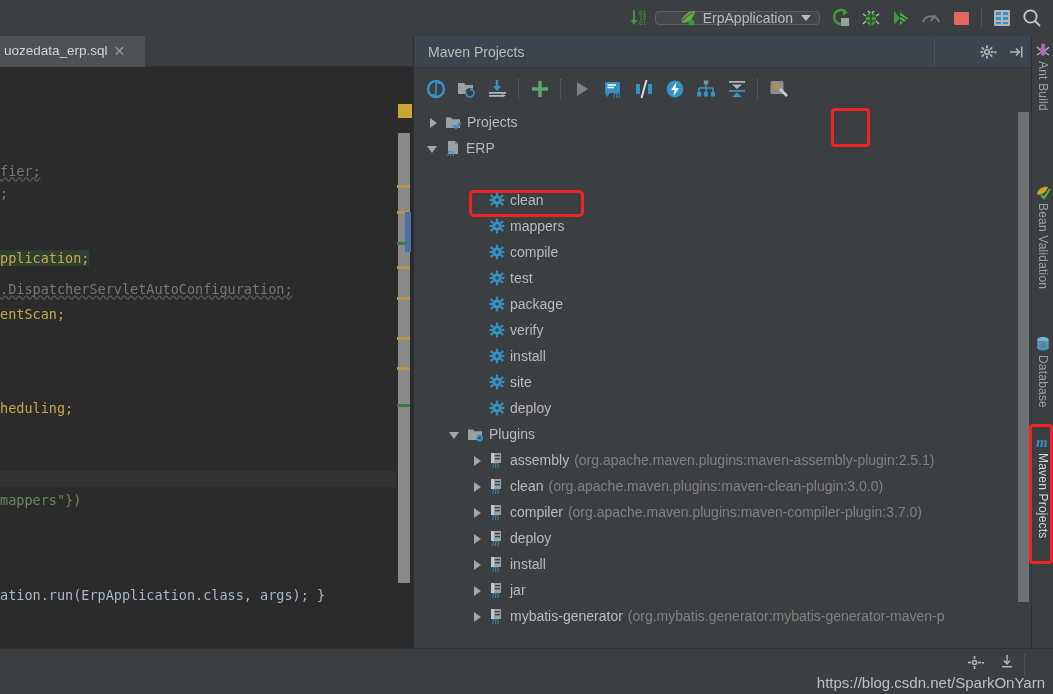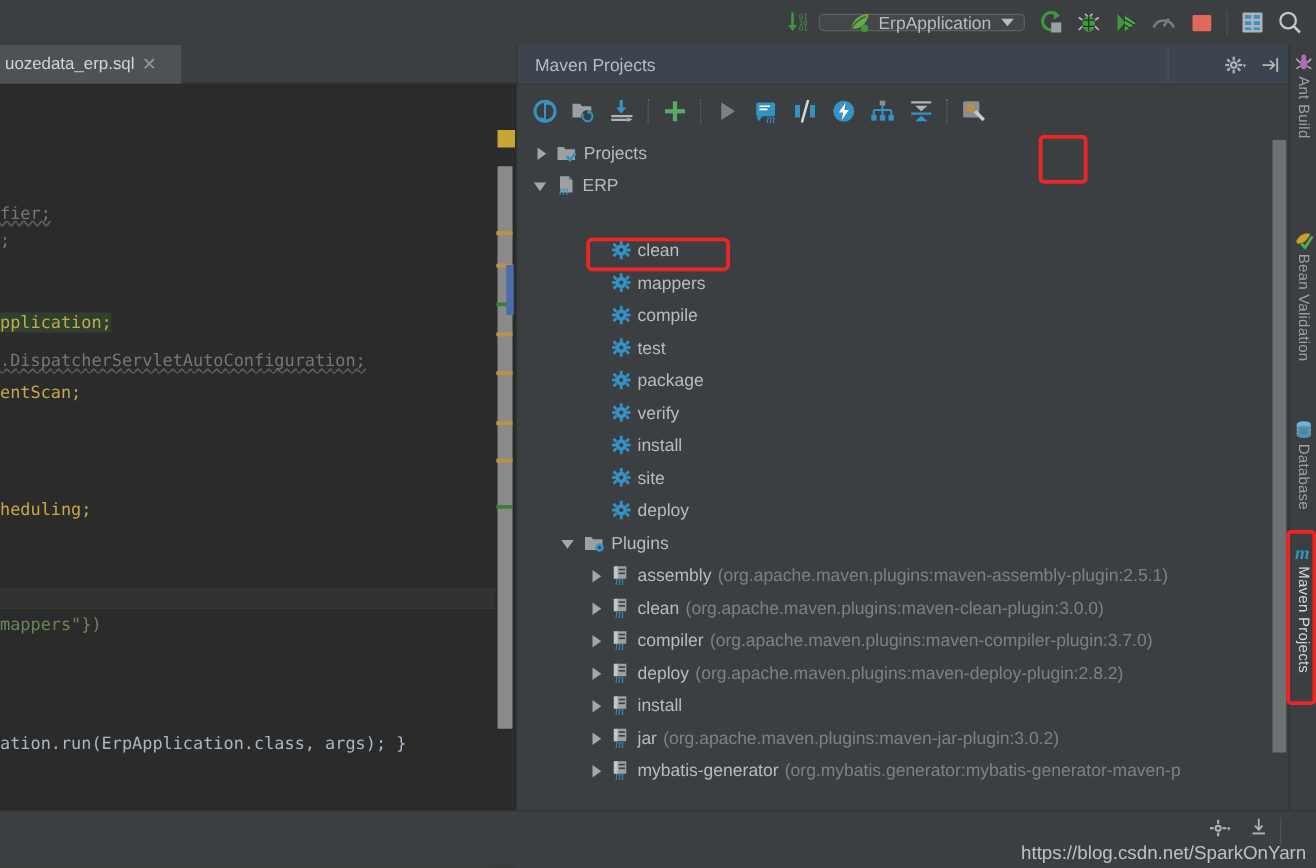--- a/index.html
+++ b/index.html
@@ -396,21 +396,20 @@
           <span class="ico">
             <svg width="16" height="18" viewBox="0 0 16 18">
               <path d="M4 2 L12 2 L12 12 L4 12 Z" fill="#9aa0a3"></path>
               <path d="M2 2 L5 2 L5 12 L2 12 Z" fill="#c4c8ca"></path>
               <rect x="6" y="4" width="5" height="1.3" fill="#3c3f41"></rect>
               <rect x="6" y="7" width="5" height="1.3" fill="#3c3f41"></rect>
               <text x="3" y="17" font-size="10" fill="#3592c4" font-family="serif" font-style="italic">m</text>
             </svg>
           </span>
           <span class="lbl">jar</span>
-          <span class="sub">(org.apache.maven.plugins:maven-jar-plugin:3.0.2)</span>
         </div>
         <div class="row" style="top: 442px;">
           <div style="flex: 0 0 56px;"></div>
           <span class="arrow closed"></span>
           <span style="flex: 0 0 5px;"></span>
           <span class="ico">
             <svg width="16" height="18" viewBox="0 0 16 18">
               <path d="M4 2 L12 2 L12 12 L4 12 Z" fill="#9aa0a3"></path>
               <path d="M2 2 L5 2 L5 12 L2 12 Z" fill="#c4c8ca"></path>
               <rect x="6" y="4" width="5" height="1.3" fill="#3c3f41"></rect>
@@ -427,21 +426,20 @@
           <span class="ico">
             <svg width="16" height="18" viewBox="0 0 16 18">
               <path d="M4 2 L12 2 L12 12 L4 12 Z" fill="#9aa0a3"></path>
               <path d="M2 2 L5 2 L5 12 L2 12 Z" fill="#c4c8ca"></path>
               <rect x="6" y="4" width="5" height="1.3" fill="#3c3f41"></rect>
               <rect x="6" y="7" width="5" height="1.3" fill="#3c3f41"></rect>
               <text x="3" y="17" font-size="10" fill="#3592c4" font-family="serif" font-style="italic">m</text>
             </svg>
           </span>
           <span class="lbl">deploy</span>
-          <span class="sub">(org.apache.maven.plugins:maven-deploy-plugin:2.8.2)</span>
         </div>
         <div class="row" style="top: 390px;">
           <div style="flex: 0 0 56px;"></div>
           <span class="arrow closed"></span>
           <span style="flex: 0 0 5px;"></span>
           <span class="ico">
             <svg width="16" height="18" viewBox="0 0 16 18">
               <path d="M4 2 L12 2 L12 12 L4 12 Z" fill="#9aa0a3"></path>
               <path d="M2 2 L5 2 L5 12 L2 12 Z" fill="#c4c8ca"></path>
               <rect x="6" y="4" width="5" height="1.3" fill="#3c3f41"></rect>

